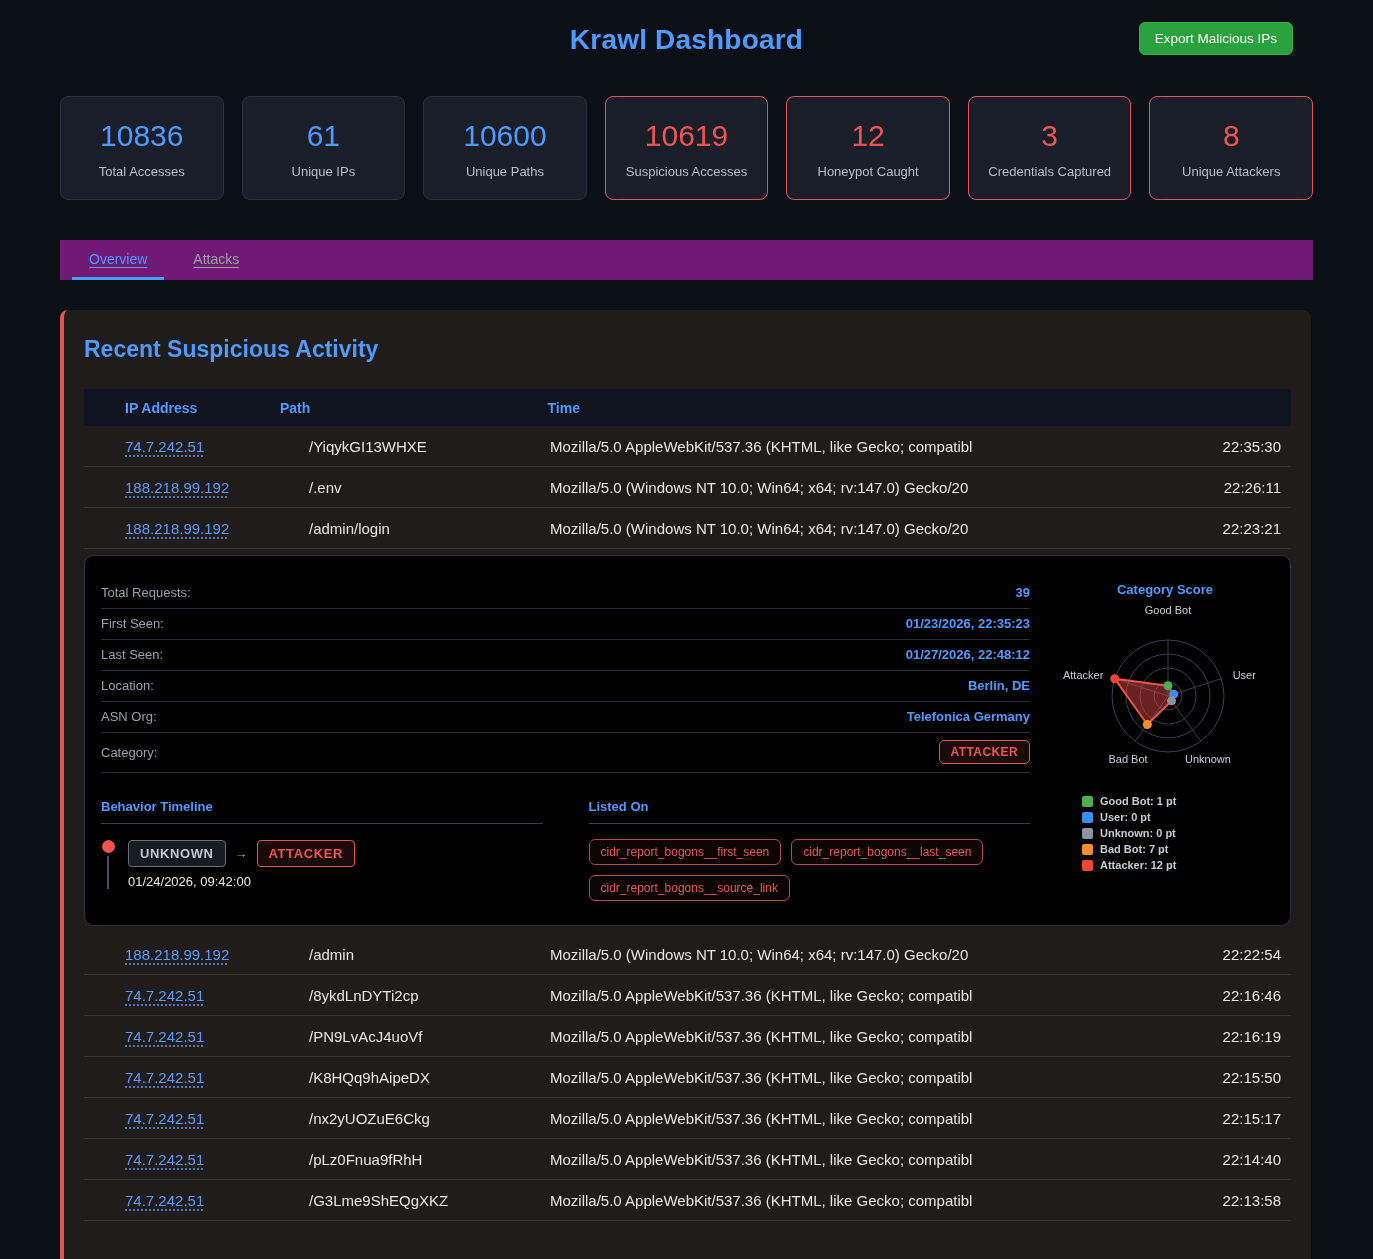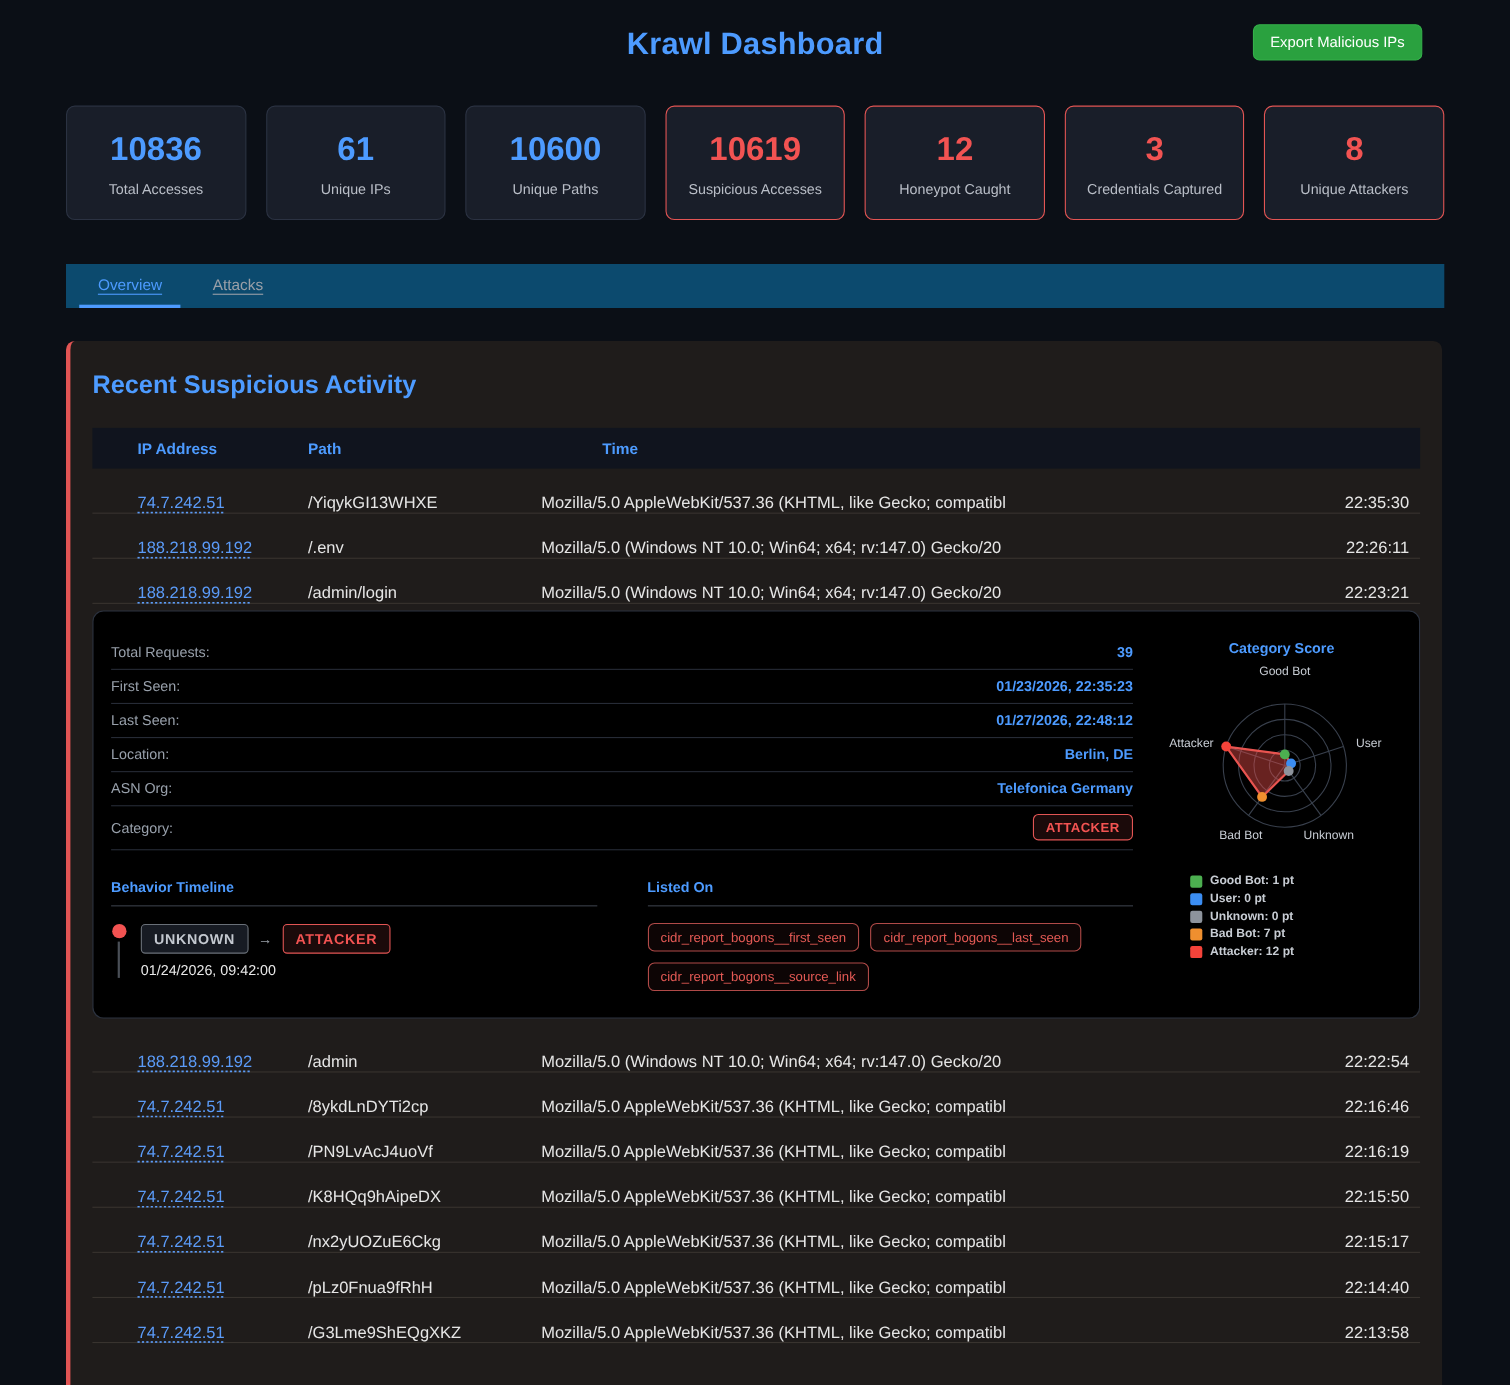--- a/index.html
+++ b/index.html
@@ -16,46 +16,46 @@
     position:absolute; right:80px; top:22px;
     background:#2aa13f; color:#fff; border:1px solid #34b04a; border-radius:6px;
     padding:8px 15px; font-size:13.5px; font-family:inherit; cursor:pointer;
   }
   
   .stats { display:flex; gap:18px; margin:24px 60px 0; }
   .stat {
     flex:1; background:#191e29; border:1px solid #2b3242; border-radius:8px;
     text-align:center; padding:22px 6px 20px;
   }
-  .stat-value { font-size:30px; font-weight:bold; color:#4d9bff; }
+  .stat-value { font-size:30px; font-weight:normal; color:#4d9bff; }
   .stat-label { font-size:13px; color:#b9bec7; margin-top:11px; }
   .stat.danger { border-color:#e25554; }
   .stat.danger .stat-value { color:#f25352; }
   
-  .tabs { display:flex; margin:40px 60px 0; background:#0c4a6e; height:40px; }
+  .tabs { display:flex; margin:40px 60px 0; background:#701a75; height:40px; }
   .tab {
     display:flex; align-items:center; padding:0 17px; margin-left:12px;
     font-size:14px; color:#9aa0a8; text-decoration:underline; text-underline-offset:3px;
     border-bottom:3px solid transparent; cursor:pointer;
   }
   .tab.active { color:#4d9bff; border-bottom-color:#4d9bff; }
   
   .main-card {
     margin:30px 62px 0 60px; background:#1f1c1b; border-radius:8px;
     border-left:4px solid #e25554; padding:26px 20px 46px;
   }
   .main-card h2 { margin:0 0 26px; font-size:23px; color:#4d9bff; }
   
   .thead {
     display:flex; align-items:center; background:#10141e; height:37px; padding:0 10px;
     font-size:14px; font-weight:bold; color:#4d9bff;
   }
   .trow {
-    display:flex; align-items:flex-end; height:41px; padding:0 10px;
-    border-bottom:1px solid #38332f; font-size:15px; cursor:pointer;
+    display:flex; align-items:center; height:41px; padding:0 10px;
+    border-bottom:1px solid #38332f; font-size:15px; cursor:pointer;gap:29px;
   }
   .c-ip { width:186px;padding-left:31px; }
   .c-path { width:212px; }
   .c-ua { flex:1; }
   .c-time { width:110px; text-align:right; }
   .thead .c-time { padding-right:22px; }
   .ip-link { color:#5b9bf8; text-decoration:underline dotted; text-underline-offset:4px; }
   
   .detail {
     display:flex; gap:26px; background:#000000; border:1px solid #2c3340;

